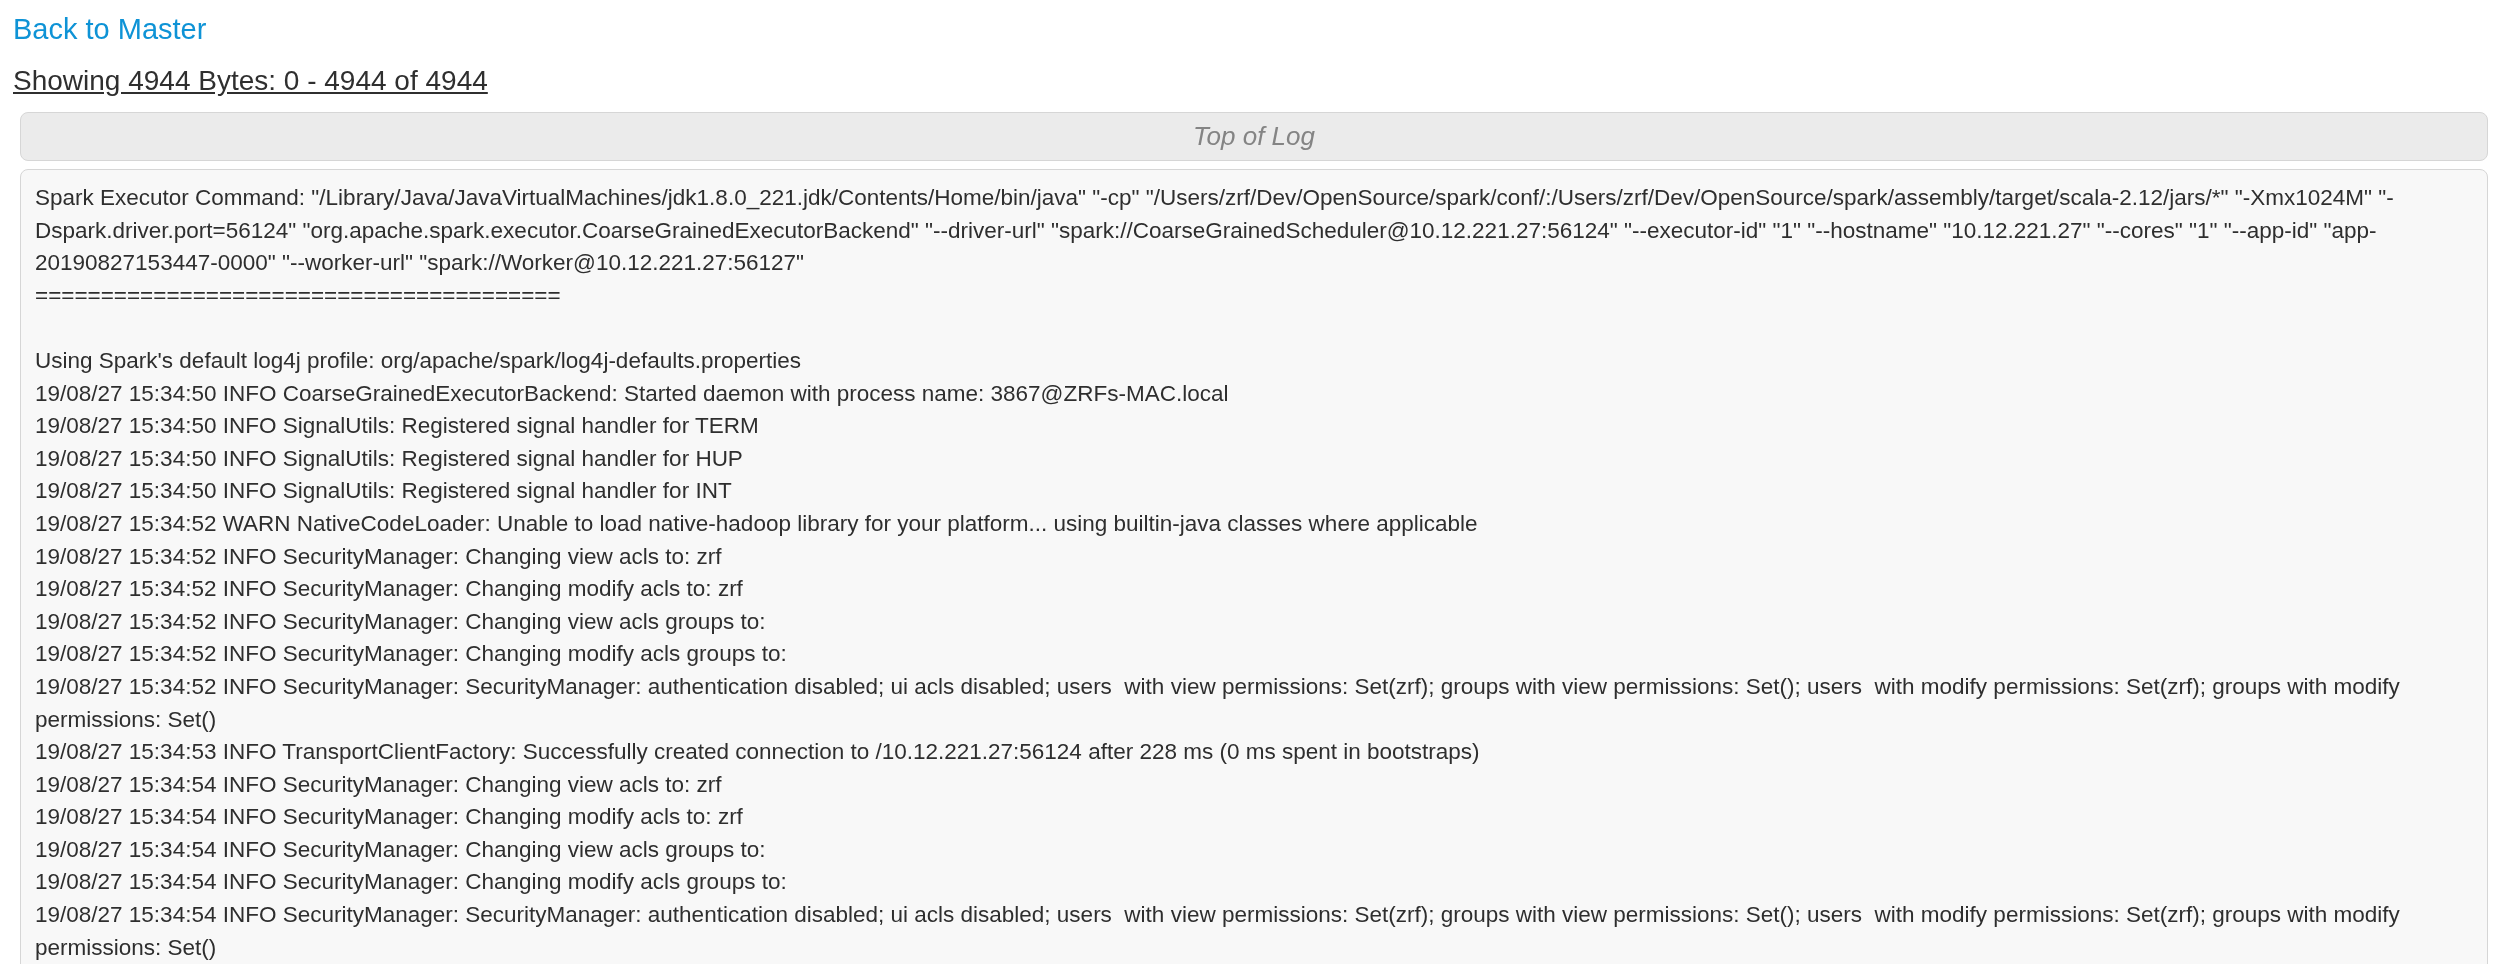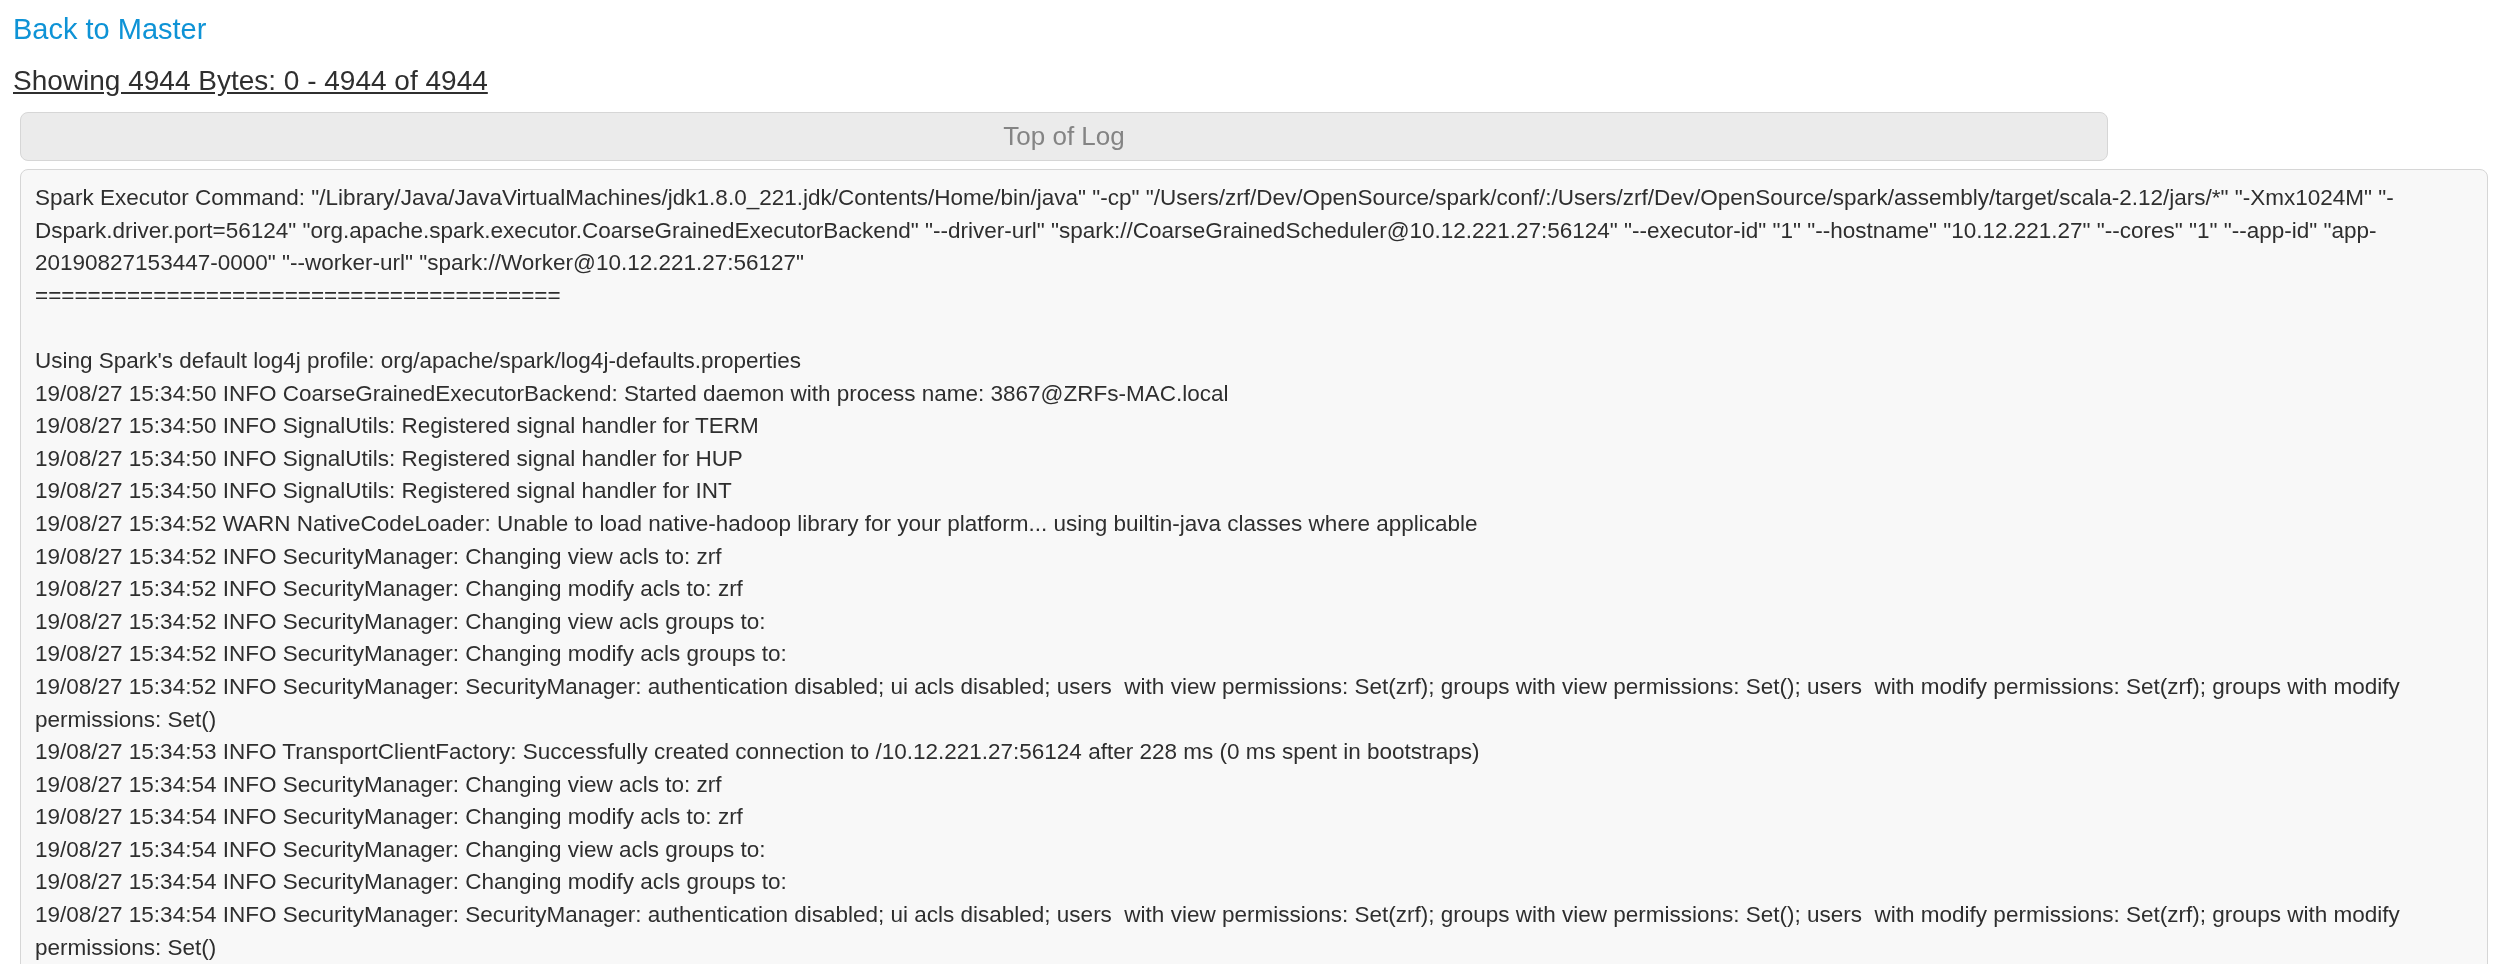--- a/index.html
+++ b/index.html
@@ -32,33 +32,34 @@
     top: 64px;
     font-size: 28px;
     line-height: 33px;
     color: var(--heading-text, #2f2f2f);
     text-decoration: underline;
   }
   .top-btn {
     position: absolute;
     left: 20px;
     top: 112px;
-    width: 2088px;
+    width: 2468px;
     height: 49px;
     box-sizing: border-box;
     background: var(--button-bg, #ebebeb);
     border: 1px solid var(--border-color, #d6d6d6);
     border-radius: 8px;
     color: var(--button-text, #848484);
     font-size: 26px;
     display: flex;
     align-items: center;
     justify-content: center;
     cursor: pointer;
     user-select: none;
+    font-style: italic;
   }
   .log-box {
     position: absolute;
     left: 20px;
     top: 169px;
     width: 2468px;
     height: 900px; 
     box-sizing: border-box;
     background: var(--log-bg, #f8f8f8);
     border: 1px solid var(--border-color, #d6d6d6);

